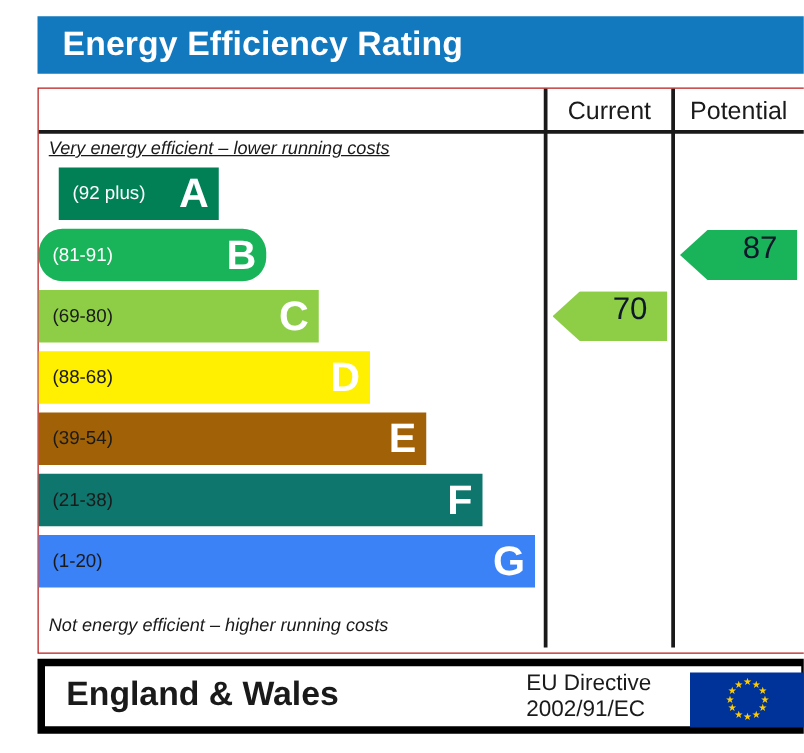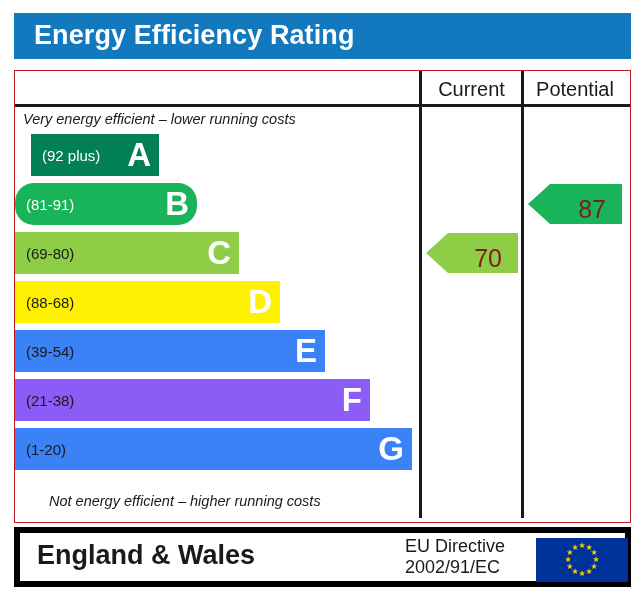--- a/index.html
+++ b/index.html
@@ -10,21 +10,21 @@
   body {
     width: 643px;
     height: 602px;
     font-family: "Liberation Sans", sans-serif;
     position: relative;
     overflow: hidden;
   }
 
   #epc {
     position: absolute;
-    left: 1px; top: 0;
+    left: 17px; top: 0;
     width: 557px;
     height: 602px;
   }
 
   
   .title-bar {
     position: absolute;
     left: 13px;
     top: 13px;
     width: 617px;
@@ -90,22 +90,22 @@
 
   
   .caption {
     position: absolute;
     left: 8px;
     font-style: italic;
     font-size: 14.5px;
     color: #1a1a1a;
     white-space: nowrap;
   }
-  .caption.top { top: 40px; }
-  .caption.bottom { top: 422px; margin-left: 26px; }
+  .caption.top { top: 40px; text-decoration: underline; }
+  .caption.bottom { top: 422px; }
 
   
   .band {
     position: absolute;
     left: 0px;
     height: 42px;
     box-sizing: border-box;
   }
   .band .range {
     position: absolute;
@@ -126,25 +126,25 @@
     line-height: 1;
   }
   .band.light .range { color: #ffffff; }
   .band.dark  .range { color: #1a1a1a; }
 
   
   .arrow {
     position: absolute;
     height: 40px;
     display: flex;
-    align-items: flex-end;
+    align-items: flex-start;
     justify-content: flex-end;
     padding-right: 16px;
     box-sizing: border-box;
-    color: #7f1d1d;
+    color: #0f172a;
     font-size: 25px;
     clip-path: polygon(22px 0, 100% 0, 100% 100%, 22px 100%, 0 50%);
   }
 
   
   .footer-frame {
     position: absolute;
     left: 13px;
     top: 527px;
     width: 617px;
@@ -223,25 +223,25 @@
           <span class="letter">B</span>
         </div>
         <div class="band dark" style="background: rgb(141, 206, 70); width: 224px; top: 161px;">
           <span class="range">(69-80)</span>
           <span class="letter">C</span>
         </div>
         <div class="band dark" style="background: rgb(255, 239, 0); width: 265px; top: 210px;">
           <span class="range">(88-68)</span>
           <span class="letter">D</span>
         </div>
-        <div class="band dark" style="background: #3b82f6; width: 310px; top: 259px;">
+        <div class="band dark" style="background: #a16207; width: 310px; top: 259px;">
           <span class="range">(39-54)</span>
           <span class="letter">E</span>
         </div>
-        <div class="band dark" style="background: #8b5cf6; width: 355px; top: 308px;">
+        <div class="band dark" style="background: #0f766e; width: 355px; top: 308px;">
           <span class="range">(21-38)</span>
           <span class="letter">F</span>
         </div>
         <div class="band dark" style="background: #3b82f6; width: 397px; top: 357px;">
           <span class="range">(1-20)</span>
           <span class="letter">G</span>
         </div>
       </div>
     <div id="arrows-host">
         <div class="arrow" style="background: rgb(141, 206, 70); left: 411px; width: 92px; top: 162px;">

